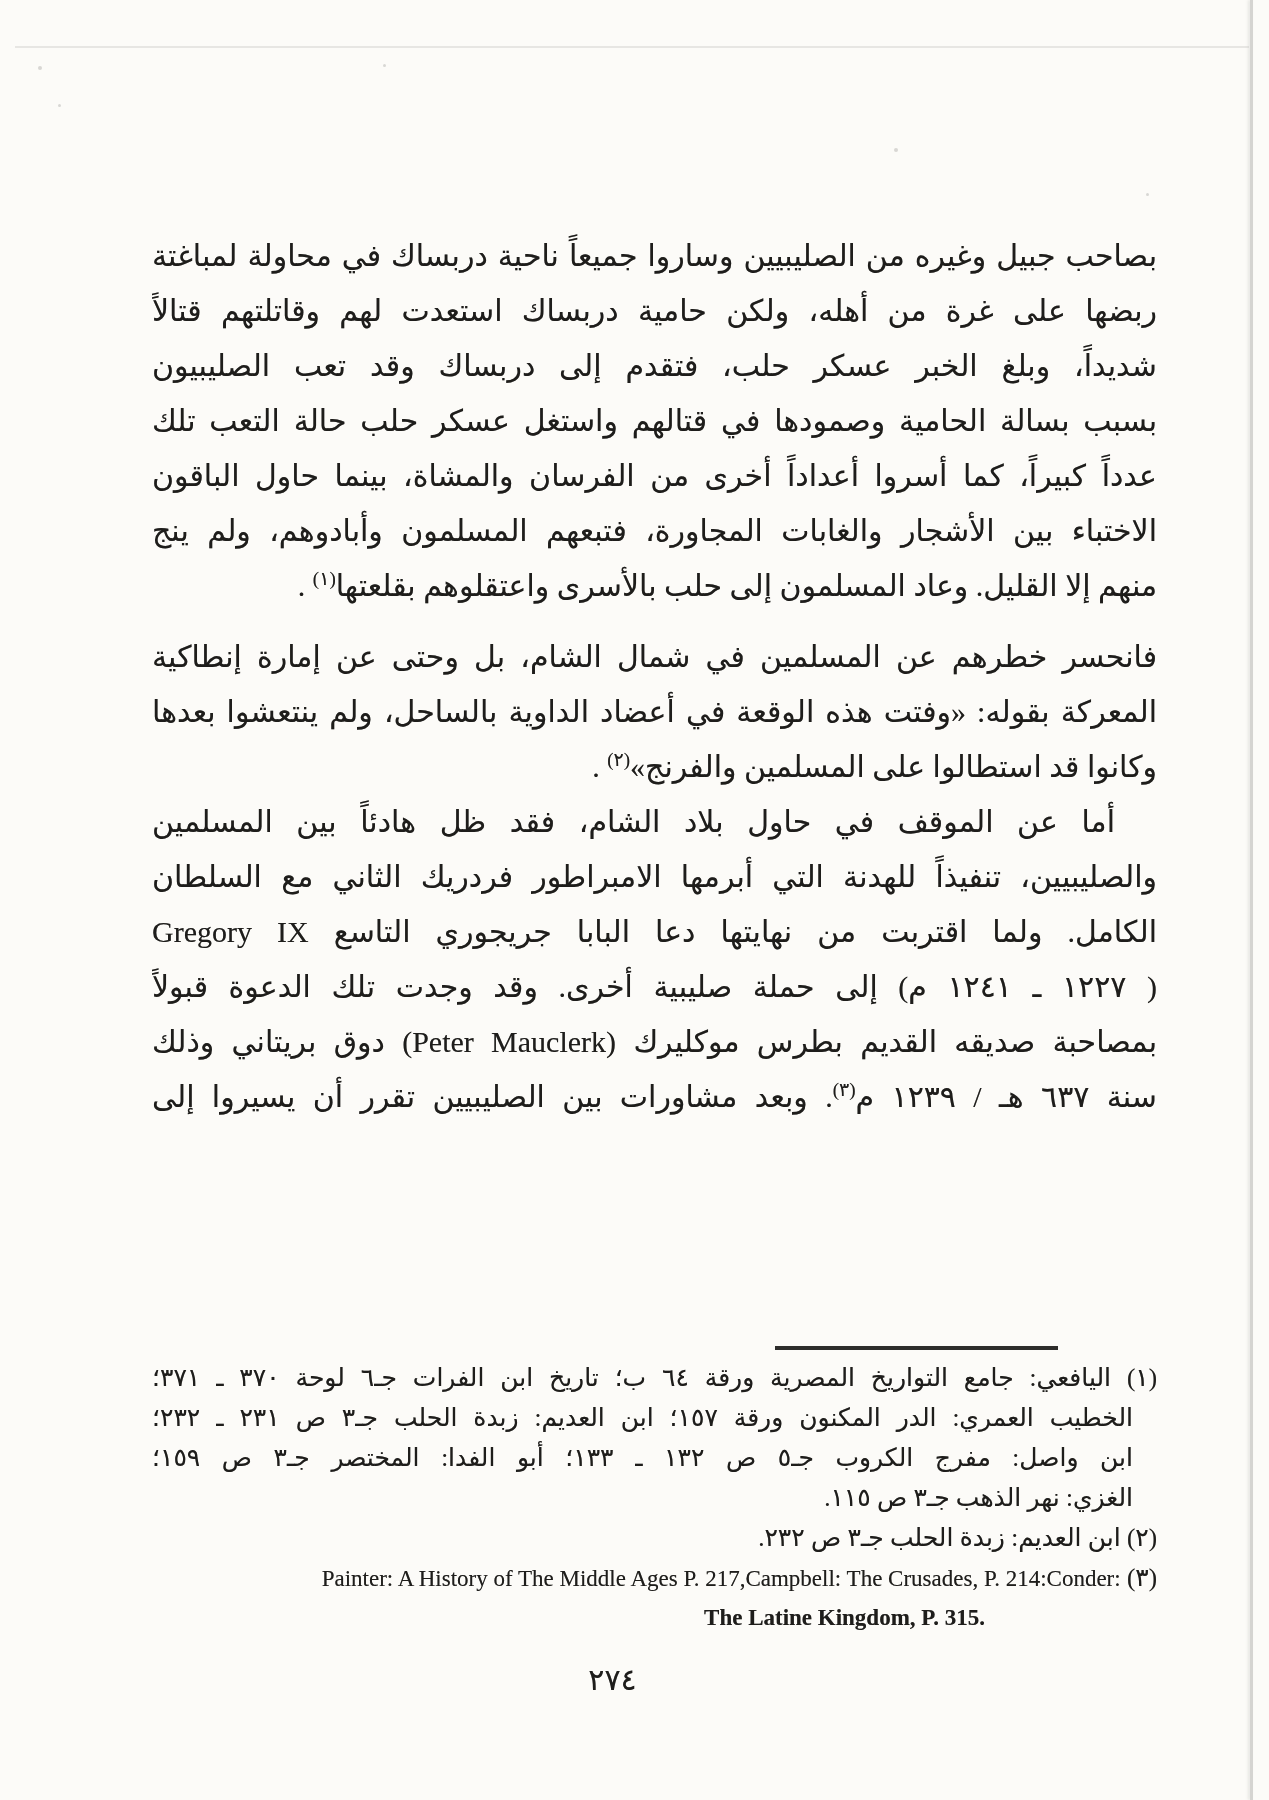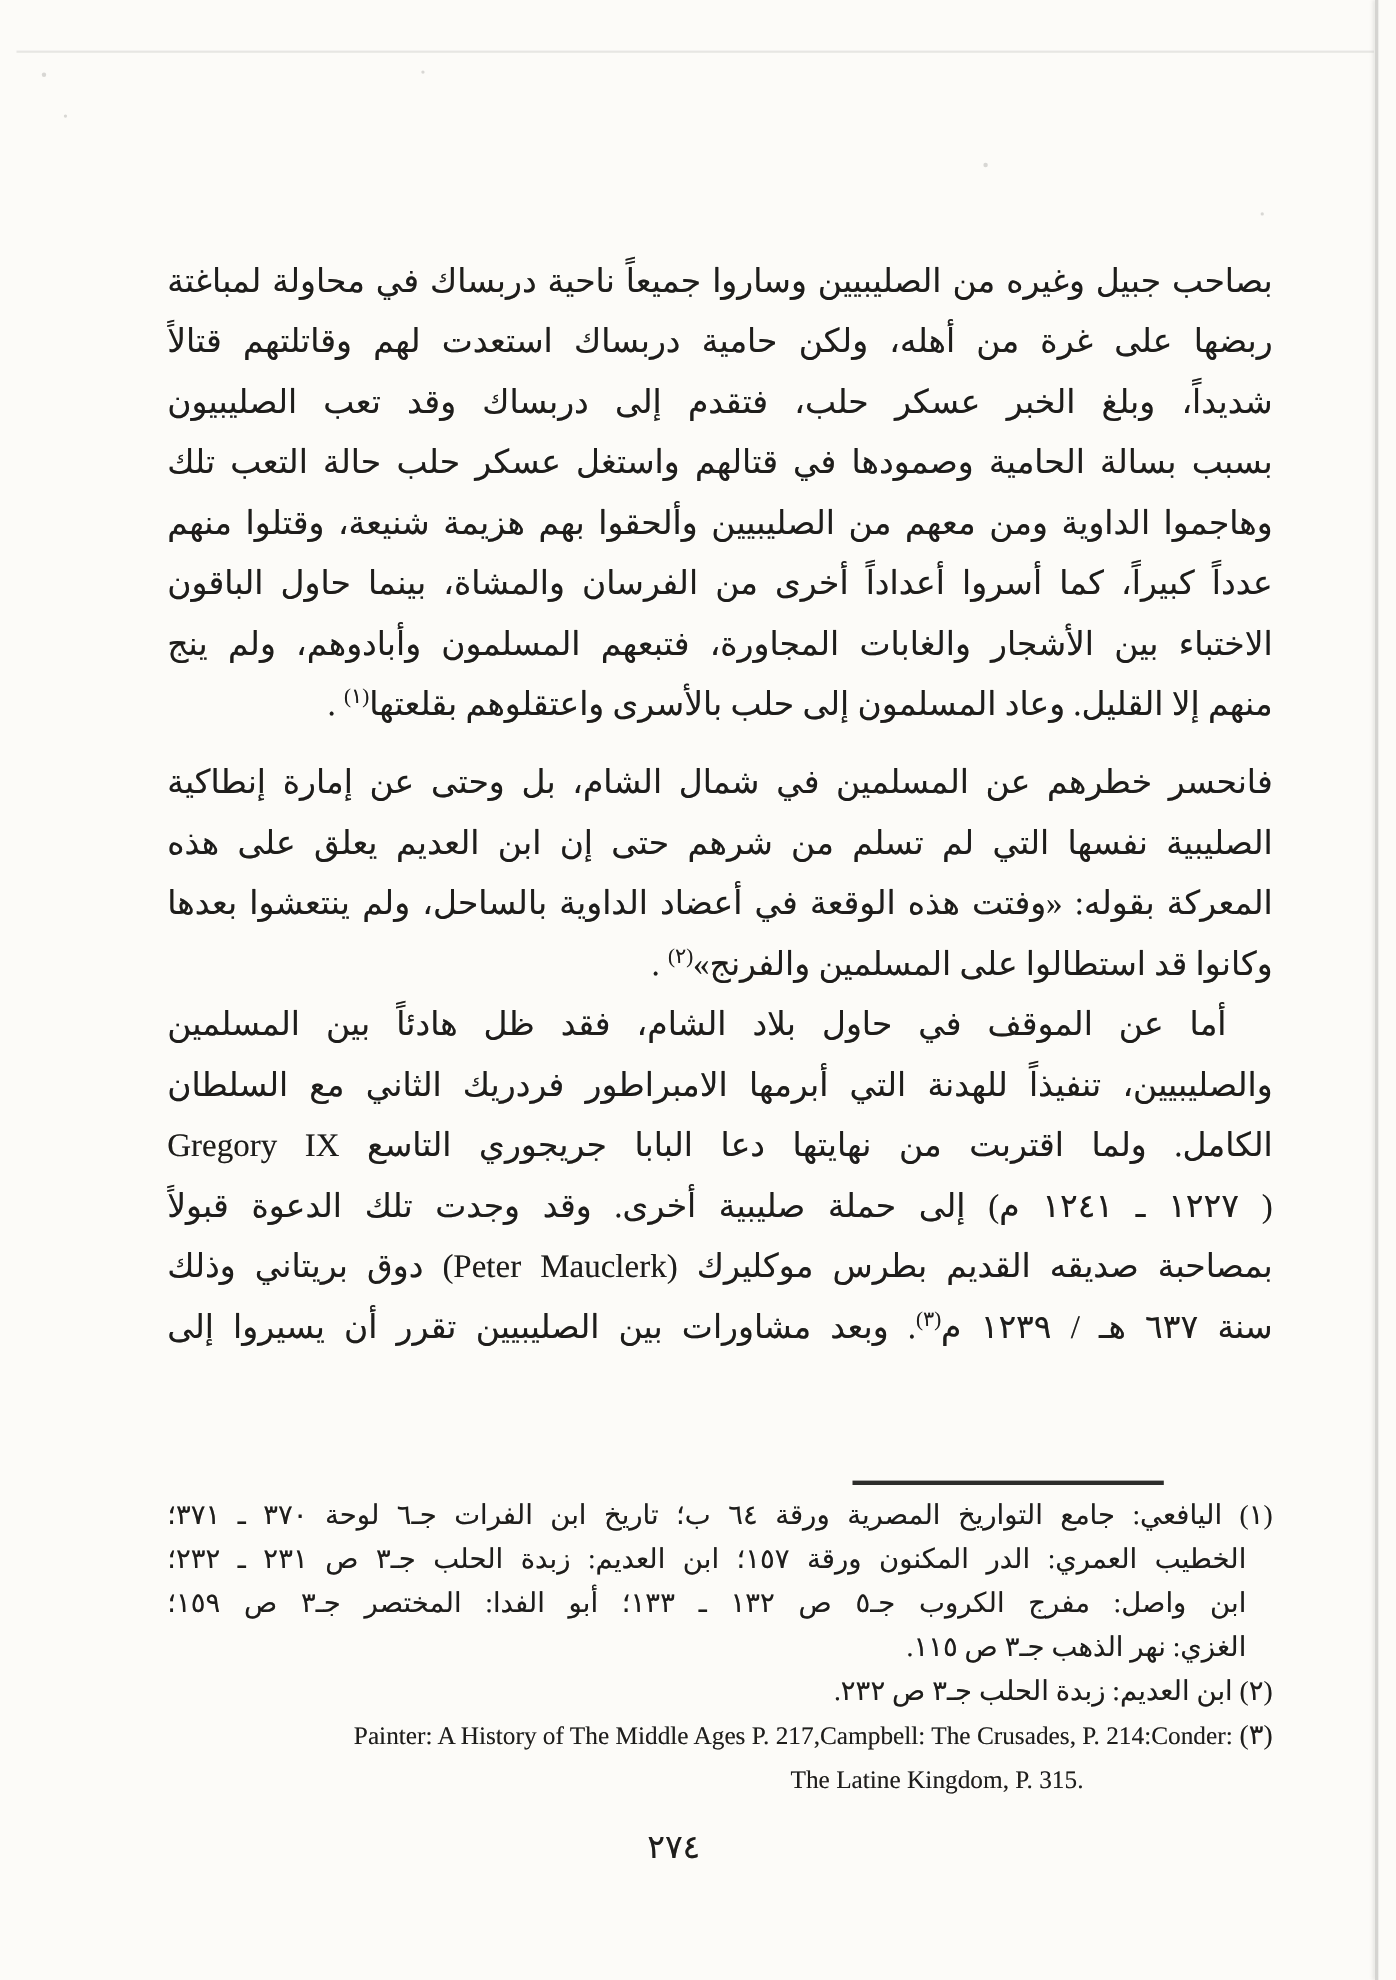--- a/index.html
+++ b/index.html
@@ -106,20 +106,21 @@
   }
   .latin {
     font-family: "Liberation Serif", serif;
     font-size: 23px;
   }
   .fn.fn-en2 {
     direction: ltr;
     text-align: left;
     text-align-last: right;
     padding-right: 172px;
+    font-weight: bold;
   }
 
   
   .page-number {
     position: absolute;
     top: 1660px;
     left: 0;
     width: 100%;
     text-align: center;
     transform: translateX(-22px);
@@ -142,29 +143,27 @@
   <div class="speck s4"></div>
   <div class="speck s5"></div>
 
   <main class="body-text">
 
     <div class="para">
       <div class="line">بصاحب جبيل وغيره من الصليبيين وساروا جميعاً ناحية دربساك في محاولة لمباغتة</div>
       <div class="line">ربضها على غرة من أهله، ولكن حامية دربساك استعدت لهم وقاتلتهم قتالاً</div>
       <div class="line">شديداً، وبلغ الخبر عسكر حلب، فتقدم إلى دربساك وقد تعب الصليبيون</div>
       <div class="line">بسبب بسالة الحامية وصمودها في قتالهم واستغل عسكر حلب حالة التعب تلك</div>
-      <div class="line">وهاجموا الداوية ومن معهم من الصليبيين وألحقوا بهم هزيمة شنيعة، وقتلوا منهم</div>
       <div class="line">عدداً كبيراً، كما أسروا أعداداً أخرى من الفرسان والمشاة، بينما حاول الباقون</div>
       <div class="line">الاختباء بين الأشجار والغابات المجاورة، فتبعهم المسلمون وأبادوهم، ولم ينج</div>
       <div class="line end"><span>منهم إلا القليل. وعاد المسلمون إلى حلب بالأسرى واعتقلوهم بقلعتها</span><span class="fn-ref">(١)</span><span> .</span></div>
     </div>
 
     <div class="para gap-before">
       <div class="line">فانحسر خطرهم عن المسلمين في شمال الشام، بل وحتى عن إمارة إنطاكية</div>
-      <div class="line">الصليبية نفسها التي لم تسلم من شرهم حتى إن ابن العديم يعلق على هذه</div>
       <div class="line">المعركة بقوله: «وفتت هذه الوقعة في أعضاد الداوية بالساحل، ولم ينتعشوا بعدها</div>
       <div class="line end"><span>وكانوا قد استطالوا على المسلمين والفرنج»</span><span class="fn-ref">(٢)</span><span> .</span></div>
     </div>
 
     <div class="para">
       <div class="line ind">أما عن الموقف في حاول بلاد الشام، فقد ظل هادئاً بين المسلمين</div>
       <div class="line">والصليبيين، تنفيذاً للهدنة التي أبرمها الامبراطور فردريك الثاني مع السلطان</div>
       <div class="line">الكامل. ولما اقتربت من نهايتها دعا البابا جريجوري التاسع Gregory IX</div>
       <div class="line">( ١٢٢٧ ـ ١٢٤١ م) إلى حملة صليبية أخرى. وقد وجدت تلك الدعوة قبولاً</div>
       <div class="line">بمصاحبة صديقه القديم بطرس موكليرك (Peter Mauclerk) دوق بريتاني وذلك</div>

